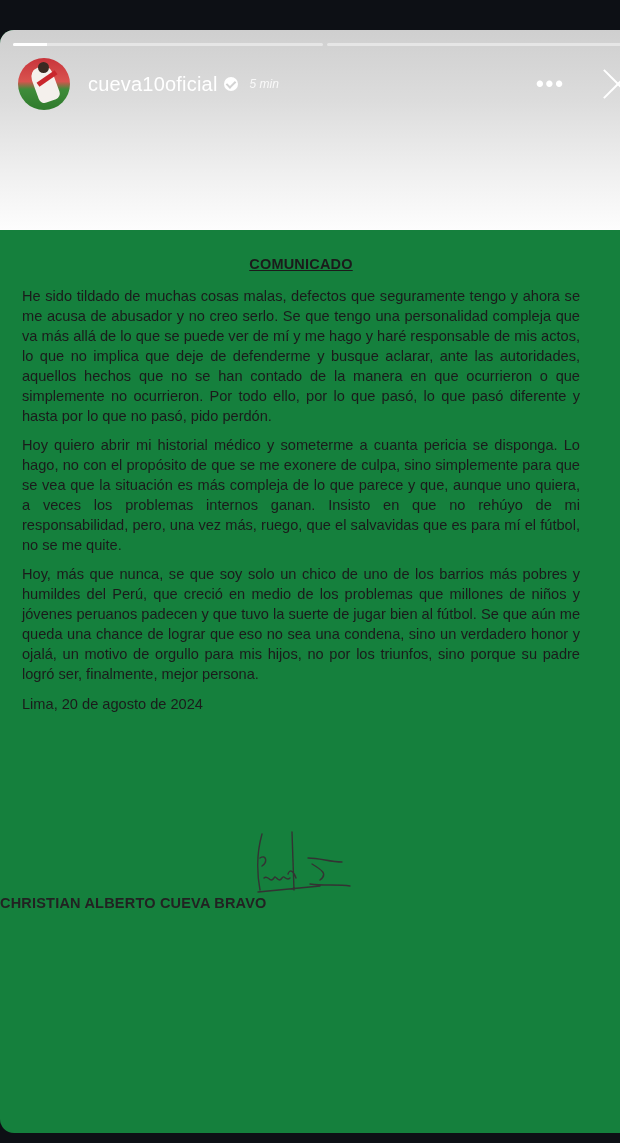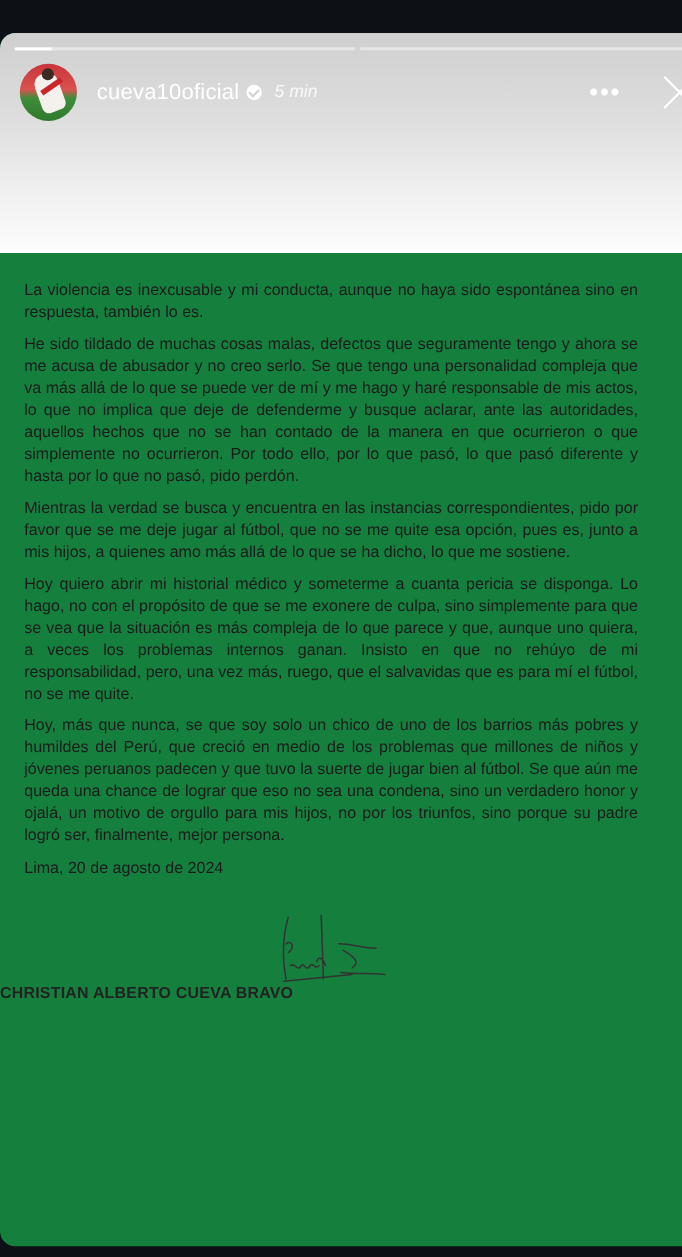--- a/index.html
+++ b/index.html
@@ -22,21 +22,21 @@
   .avatar {
     width: 52px; height: 52px; border-radius: 50%; overflow: hidden; position: relative;
     background: linear-gradient(to bottom, #c8343b 0%, #d9534f 45%, #3f8c3a 60%, #2f7a2c 100%);
   }
   .avatar .player { position: absolute; left: 16px; top: 8px; width: 22px; height: 36px; background: #f4f0ec; border-radius: 10px 10px 6px 6px; transform: rotate(-20deg); }
   .avatar .stripe { position: absolute; left: 18px; top: 18px; width: 22px; height: 5px; background: #c9262c; transform: rotate(-35deg); }
   .avatar .head { position: absolute; left: 20px; top: 4px; width: 11px; height: 11px; background: #3a2a22; border-radius: 50%; }
   .username { margin-left: 18px; color: #ffffff; font-size: 20px; letter-spacing: 0.2px; }
   .verified { margin-left: 6px; width: 14px; height: 14px; border-radius: 50%; background: #ffffff; position: relative; }
   .verified::after { content: ""; position: absolute; left: 4px; top: 2px; width: 4px; height: 7px; border: solid #d3d3d3; border-width: 0 2px 2px 0; transform: rotate(45deg); }
-  .time { margin-left: 12px; color: rgba(255,255,255,0.85); font-size: 16px; font-style: italic; }
+  .time { margin-left: 12px; color: rgba(255,255,255,0.85); font-size: 12px; font-style: italic; }
   .spacer { flex: 1; }
   .more { color: #ffffff; font-size: 22px; letter-spacing: 2px; margin-right: 36px; font-weight: bold; line-height: 1; }
   .close { width: 34px; height: 34px; position: relative; }
   .close::before, .close::after { content: ""; position: absolute; left: -3px; top: 16px; width: 40px; height: 2px; background: #fff; }
   .close::before { transform: rotate(45deg); }
   .close::after { transform: rotate(-45deg); }
 
   .document { position: absolute; left: 22px; top: 224px; width: 558px; color: #1b1b1b; font-size: 14.6px; line-height: 20px; }
   .doc-title { text-align: center; font-weight: bold; text-decoration: underline; font-size: 14.5px; margin: 0 0 12px 0; letter-spacing: 0.2px; }
   .doc-p { margin: 0 0 9px 0; text-align: justify; }
@@ -67,23 +67,22 @@
     </div>
     <span class="username">cueva10oficial</span>
     <span class="verified"></span>
     <span class="time">5 min</span>
     <span class="spacer"></span>
     <span class="more">•••</span>
     <span class="close"></span>
   </div>
 
   <div class="document">
-    <p class="doc-p">La violencia es inexcusable y mi conducta, aunque no haya sido espontánea sino en respuesta, también lo es.</p>
+    <p class="doc-title">COMUNICADO</p>
     <p class="doc-p">He sido tildado de muchas cosas malas, defectos que seguramente tengo y ahora se me acusa de abusador y no creo serlo. Se que tengo una personalidad compleja que va más allá de lo que se puede ver de mí y me hago y haré responsable de mis actos, lo que no implica que deje de defenderme y busque aclarar, ante las autoridades, aquellos hechos que no se han contado de la manera en que ocurrieron o que simplemente no ocurrieron. Por todo ello, por lo que pasó, lo que pasó diferente y hasta por lo que no pasó, pido perdón.</p>
-    <p class="doc-p">Mientras la verdad se busca y encuentra en las instancias correspondientes, pido por favor que se me deje jugar al fútbol, que no se me quite esa opción, pues es, junto a mis hijos, a quienes amo más allá de lo que se ha dicho, lo que me sostiene.</p>
     <p class="doc-p">Hoy quiero abrir mi historial médico y someterme a cuanta pericia se disponga. Lo hago, no con el propósito de que se me exonere de culpa, sino simplemente para que se vea que la situación es más compleja de lo que parece y que, aunque uno quiera, a veces los problemas internos ganan. Insisto en que no rehúyo de mi responsabilidad, pero, una vez más, ruego, que el salvavidas que es para mí el fútbol, no se me quite.</p>
     <p class="doc-p">Hoy, más que nunca, se que soy solo un chico de uno de los barrios más pobres y humildes del Perú, que creció en medio de los problemas que millones de niños y jóvenes peruanos padecen y que tuvo la suerte de jugar bien al fútbol. Se que aún me queda una chance de lograr que eso no sea una condena, sino un verdadero honor y ojalá, un motivo de orgullo para mis hijos, no por los triunfos, sino porque su padre logró ser, finalmente, mejor persona.</p>
     <p class="doc-date">Lima, 20 de agosto de 2024</p>
   </div>
 
   <svg class="signature" viewBox="0 0 110 70">
     <path d="M12 6 C8 20, 6 40, 10 62 M10 30 C16 26, 18 34, 12 38 M14 50 C18 46, 20 56, 24 50 C26 46, 28 56, 32 50 C34 46, 36 54, 40 50 M42 4 L44 62 M38 46 C40 40, 44 44, 46 50 M58 30 C70 30, 80 34, 92 34 M62 36 C72 42, 78 46, 70 52 M60 56 C74 58, 88 56, 100 58 M8 64 C30 62, 50 60, 70 58" fill="none" stroke="#333" stroke-width="1.4" stroke-linecap="round"></path>
   </svg>
   <div class="signer">CHRISTIAN ALBERTO CUEVA BRAVO</div>
 </div>

